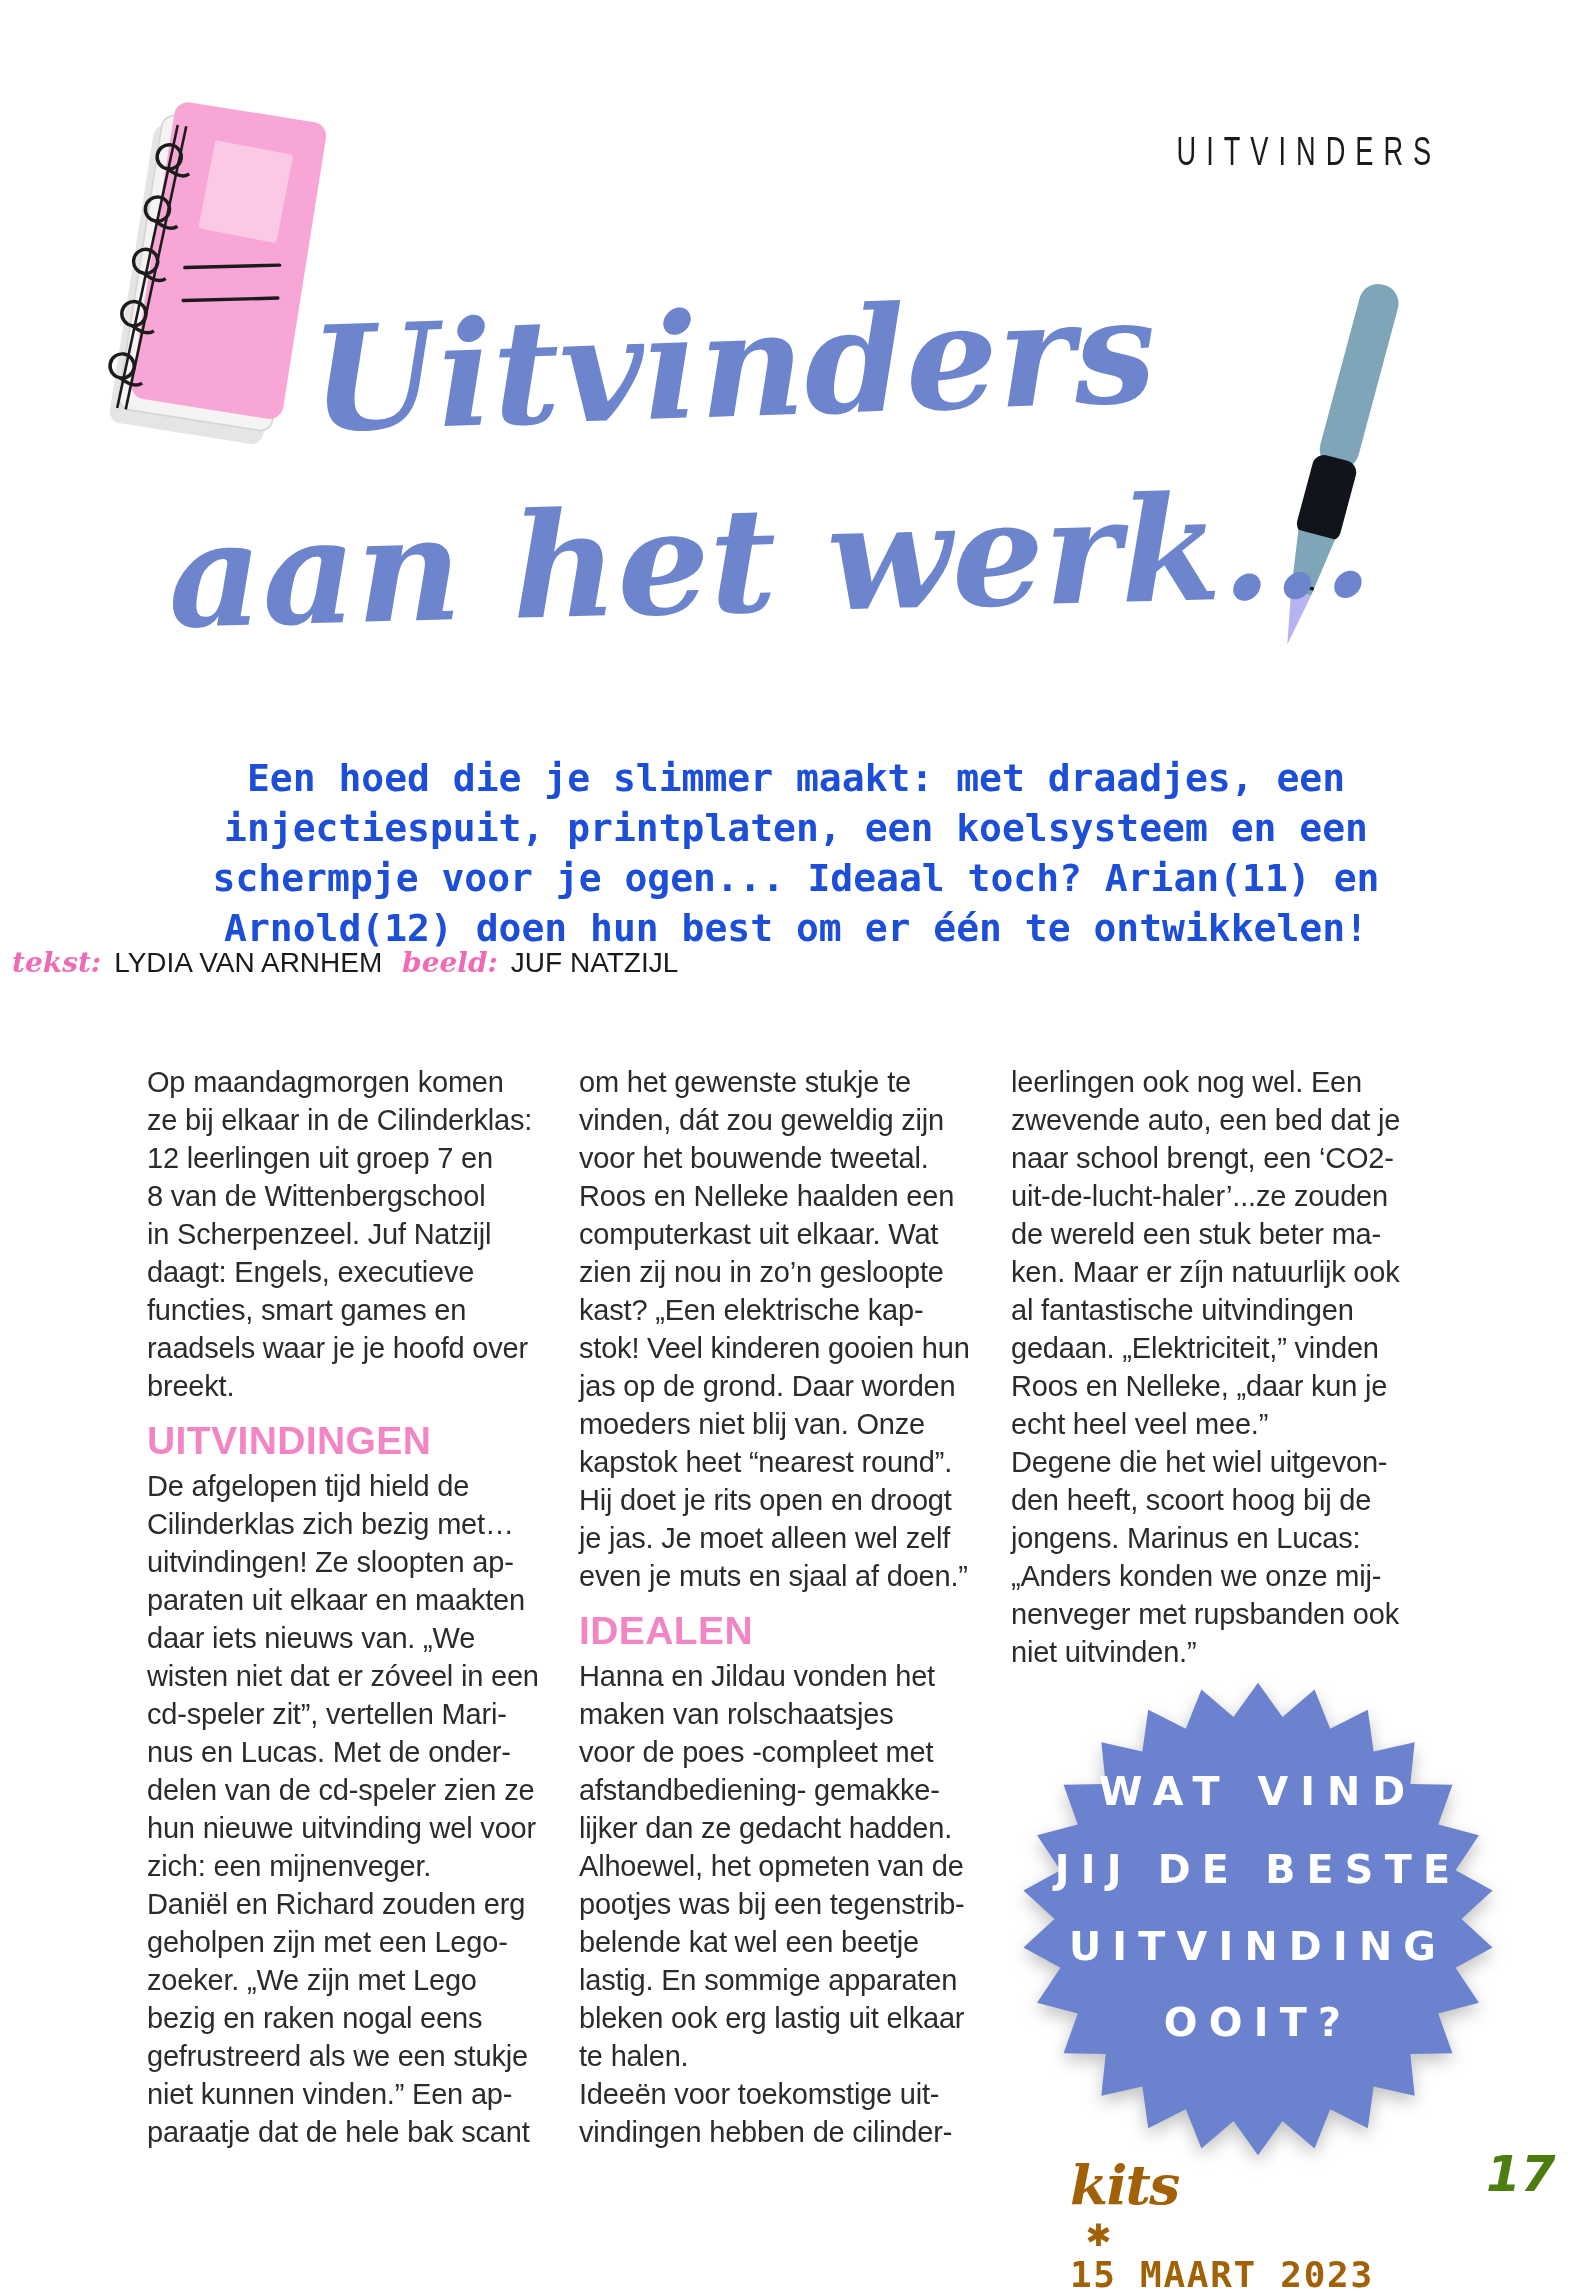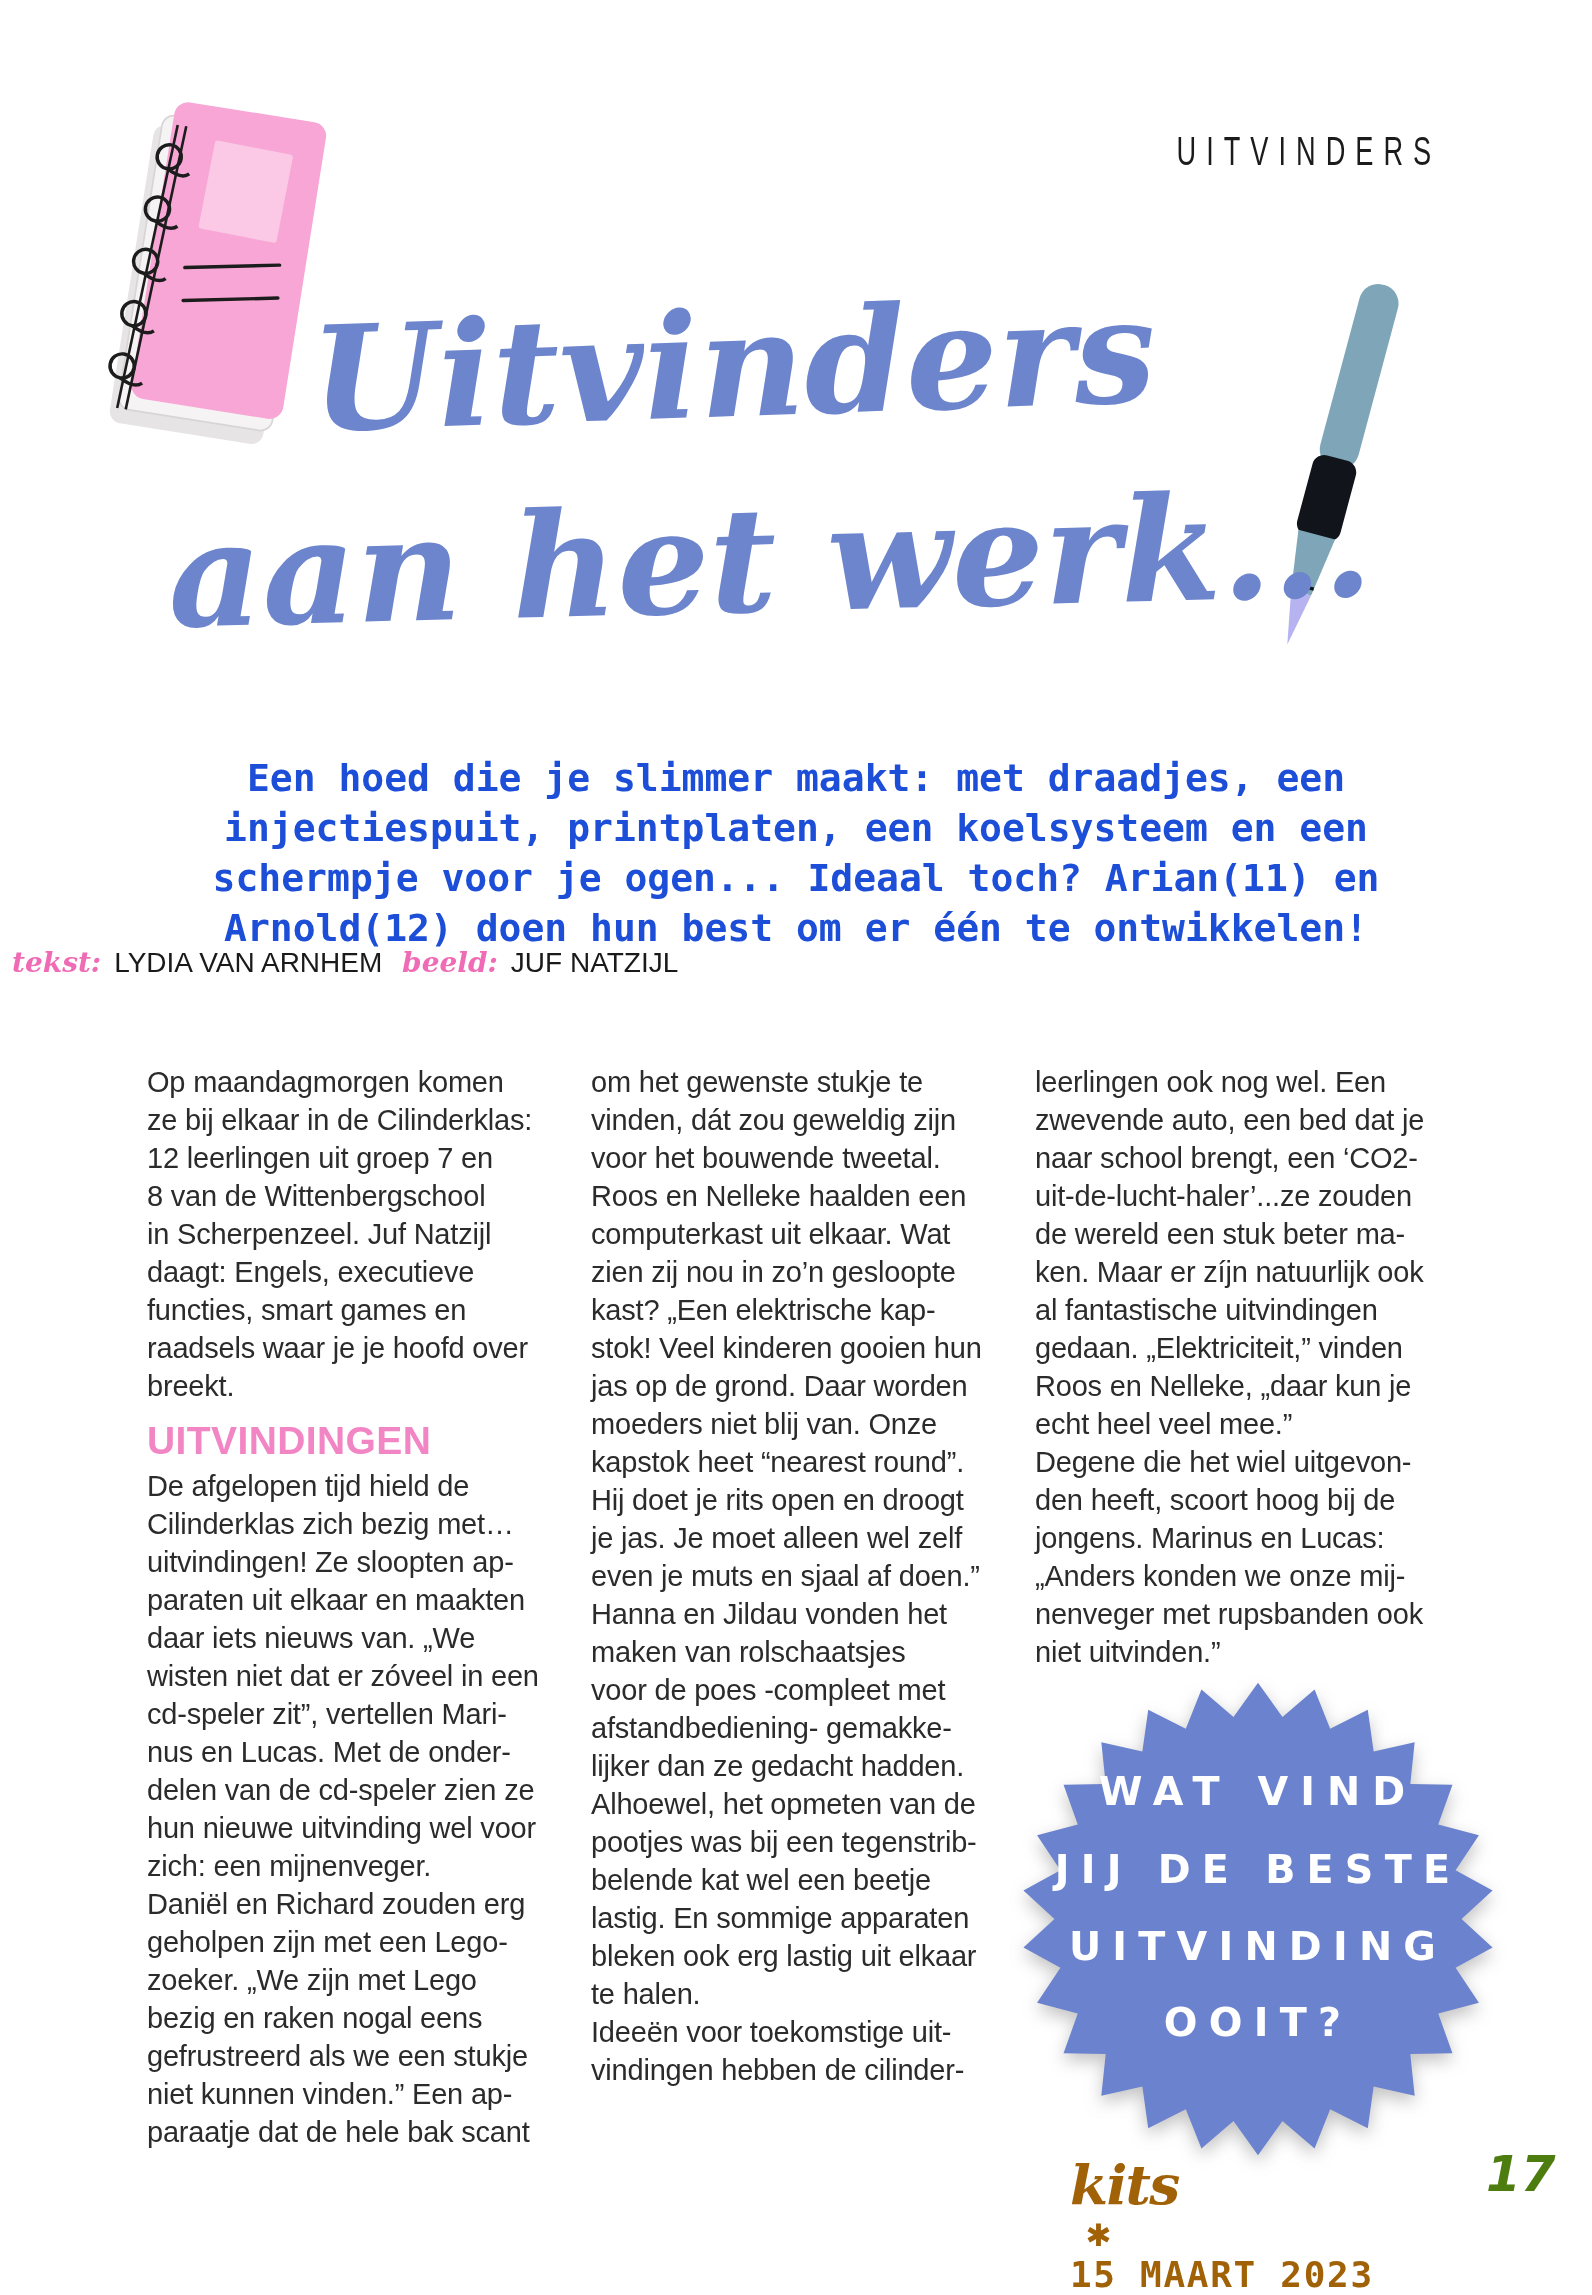--- a/index.html
+++ b/index.html
@@ -33,21 +33,21 @@
     position:absolute;top:946px;left:0;width:100%;text-align:left;
     font-size:28px;color:#1a1a1a;white-space:nowrap;
   }
   .credit-label{
     font-family:"DejaVu Serif",serif;font-style:italic;font-weight:700;
     color:#f06bb5;margin:0 5.2px 0 12px;
   }
   .credit-name{letter-spacing:0px;}
   
   .columns{
-    position:absolute;left:147px;top:1063px;display:flex;gap:28px;
+    position:absolute;left:147px;top:1063px;display:flex;gap:16px;
   }
   .col{width:416px;}
   .para{
     font-size:29px;line-height:38px;letter-spacing:-0.2px;
     white-space:pre;color:#2b2b2b;
   }
   .col-heading{
     font-size:39px;line-height:38px;font-weight:700;color:#f285c3;
     margin-top:17.3px;margin-bottom:7px;letter-spacing:0.4px;
   }
@@ -178,20 +178,21 @@
 computerkast uit elkaar. Wat
 zien zij nou in zo’n gesloopte
 kast? „Een elektrische kap-
 stok! Veel kinderen gooien hun
 jas op de grond. Daar worden
 moeders niet blij van. Onze
 kapstok heet “nearest round”.
 Hij doet je rits open en droogt
 je jas. Je moet alleen wel zelf
 even je muts en sjaal af doen.”</div>
+    <div class="col-heading">IDEALEN</div>
     <div class="para">Hanna en Jildau vonden het
 maken van rolschaatsjes
 voor de poes -compleet met
 afstandbediening- gemakke-
 lijker dan ze gedacht hadden.
 Alhoewel, het opmeten van de
 pootjes was bij een tegenstrib-
 belende kat wel een beetje
 lastig. En sommige apparaten
 bleken ook erg lastig uit elkaar

